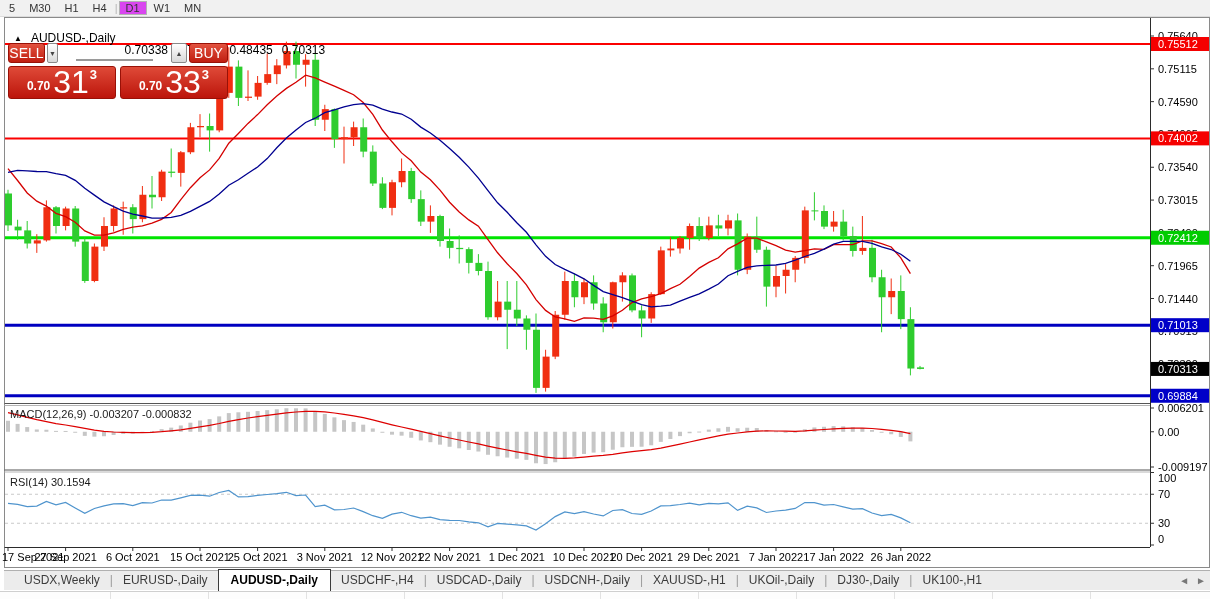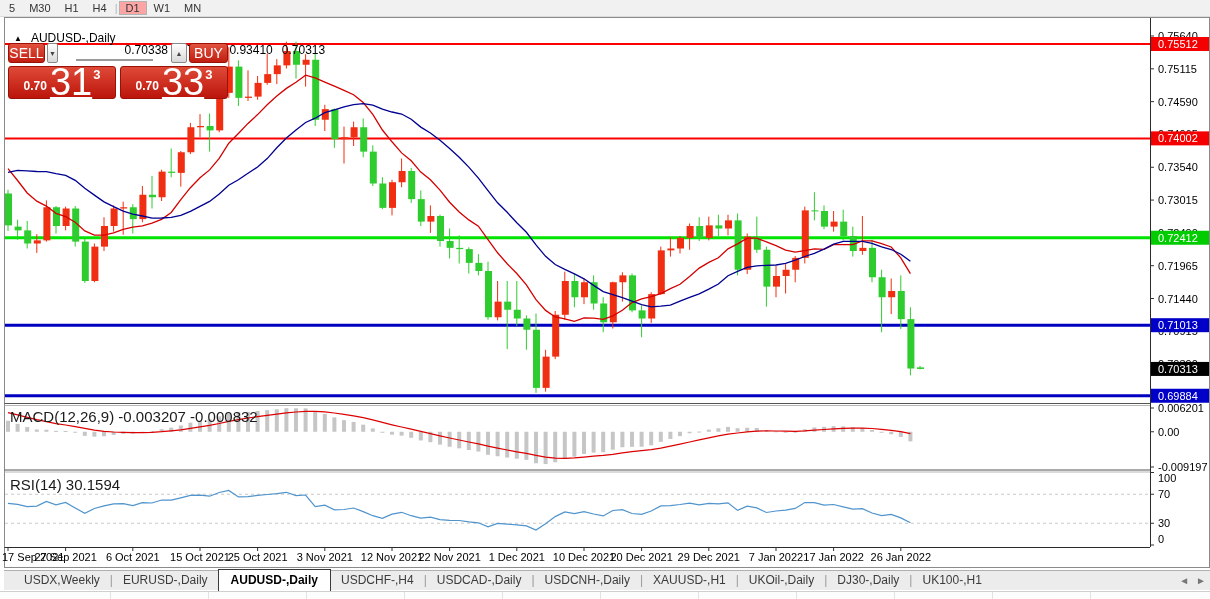--- a/index.html
+++ b/index.html
@@ -2,21 +2,21 @@
 <html><head>
 <meta charset="utf-8">
 <style>
   html,body{margin:0;padding:0;}
   body{width:1210px;height:599px;position:relative;overflow:hidden;background:#fff;
        font-family:"Liberation Sans",sans-serif;}
   #toolbar{position:absolute;left:0;top:0;width:1210px;height:17px;background:#f1f1f1;
        border-bottom:1px solid #dcdcdc;display:flex;align-items:center;font-size:11px;
        color:#333;padding-left:2px;box-sizing:border-box;z-index:4;}
   .tf{padding:1px 7px;cursor:default;}
-  .tf.active{background:#fca5a5;border:1px solid #b3b3b3;padding:0 6px;}
+  .tf.active{background:#d946ef;border:1px solid #b3b3b3;padding:0 6px;}
   .tfsep{color:#b5b5b5;margin:0 1px;}
   #chart{position:absolute;left:0;top:0;z-index:1;}
   #header{position:absolute;left:14px;top:19px;display:flex;gap:9px;align-items:center;
        font-size:12px;color:#000;z-index:3;}
   #header .tri{font-size:8px;color:#000;}
   #header .num{letter-spacing:0;margin-top:24px;}
   #panel{position:absolute;left:8px;top:43px;width:220px;z-index:3;}
   .prow1{display:flex;height:20px;gap:2px;}
   .tradebtn{background:linear-gradient(#e2523f,#c01e10);border:1px solid #991107;border-radius:3px;
        color:#fff;font-size:14px;display:flex;align-items:center;justify-content:center;cursor:pointer;}
@@ -24,23 +24,23 @@
   .spin{width:13px;background:linear-gradient(#ffffff,#d8d8d8);border:1px solid #8a8a8a;border-radius:2px;
        color:#444;font-size:7px;display:flex;align-items:center;justify-content:center;cursor:pointer;}
   .spinup{width:20px;}
   .vol{width:70px;border:1px solid #9a9a9a;font-family:"Liberation Sans",sans-serif;font-size:13px;
        text-align:right;padding:0 5px 0 0;margin:16px;}
   .prow2{display:flex;gap:4px;margin-top:3px;height:33px;}
   .pbox{flex:1;background:linear-gradient(#e0немесе4a38,#bc150b);border:1px solid #991107;border-radius:3px;
        color:#fff;display:flex;align-items:flex-end;justify-content:center;padding-bottom:1px;cursor:pointer;}
   .pbox{background:linear-gradient(#df4a38,#bc150b);}
   .psm{font-size:12px;font-weight:bold;margin:1px 3px 4px 0;}
-  .pbig{font-size:38px;line-height:29px;font-weight:400;text-decoration:underline;}
+  .pbig{font-size:32px;line-height:29px;font-weight:400;}
   .psup{font-size:13px;font-weight:bold;margin:0 0 15px 1px;}
-  .paneLabel{position:absolute;font-size:15px;color:#1a1a1a;z-index:3;text-align:right;}
+  .paneLabel{position:absolute;font-size:11px;color:#1a1a1a;z-index:3;text-align:right;}
   #macdlabel{left:10px;top:408px;}
   #rsilabel{left:10px;top:476px;}
   #tabs{position:absolute;left:4px;top:570px;width:1210px;height:20px;background:#ececec;
        border-top:1px solid #b0b0b0;display:flex;align-items:flex-end;font-size:12px;color:#3c3c3c;
        padding-left:10px;box-sizing:border-box;z-index:4;}
   .tab{padding:2px 10px 3px;white-space:nowrap;cursor:pointer;}
   .tab.active{background:#fff;border:1px solid #3a3a3a;border-bottom:none;font-weight:bold;color:#000;
        position:relative;top:1px;padding:3px 12px 4px;}
   .tsep{color:#9a9a9a;padding:0 0 3px;}
   #tabnav{position:absolute;right:4px;top:575px;display:flex;gap:7px;color:#777;font-size:10px;z-index:5;}
@@ -461,21 +461,21 @@
       <line x1="900.8" y1="548" x2="900.8" y2="551" stroke="#333"></line>
       <text x="900.8" y="561" font-size="11" font-family="Liberation Sans, sans-serif" fill="#000" text-anchor="middle">26 Jan 2022</text>
     </g>
   </svg>
 
 <div id="header">
   <span class="tri">▲</span>
   <span>AUDUSD-,Daily</span>
   <span class="num">0.70338</span>
   <span class="num">0.70361</span>
-  <span class="num">0.93410</span>
+  <span class="num">0.48435</span>
   <span class="num">0.70313</span>
 </div>
 
 <div id="panel">
   <div class="prow1">
     <div class="tradebtn sellw">SELL</div>
     <div class="spin">
       <span>▼</span>
     </div>
     <input class="vol" value="3.00" style="">

